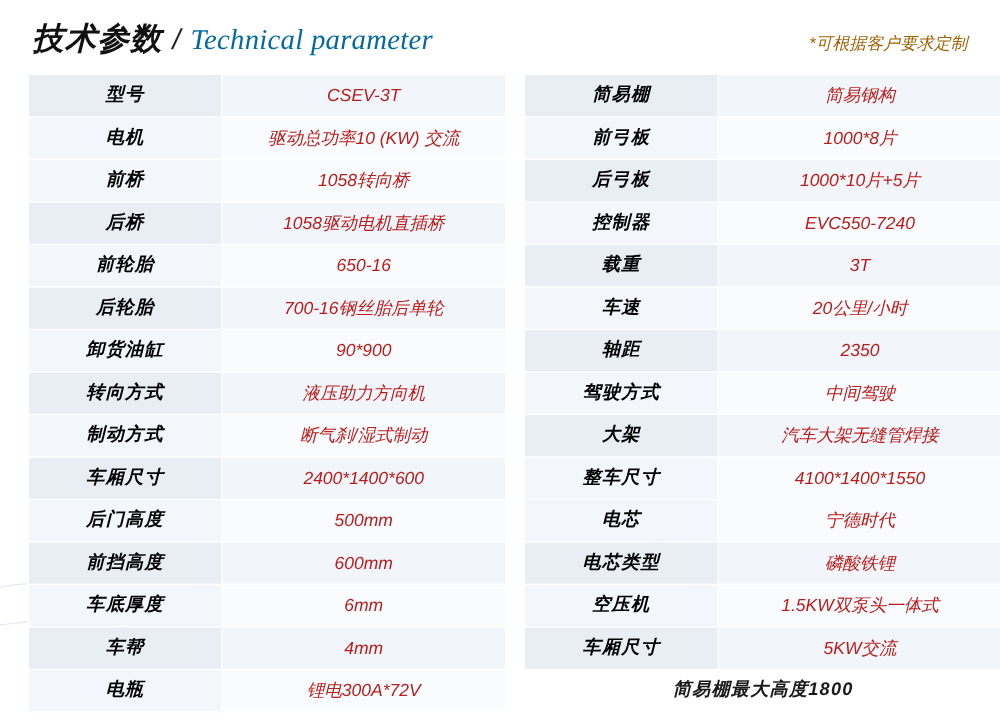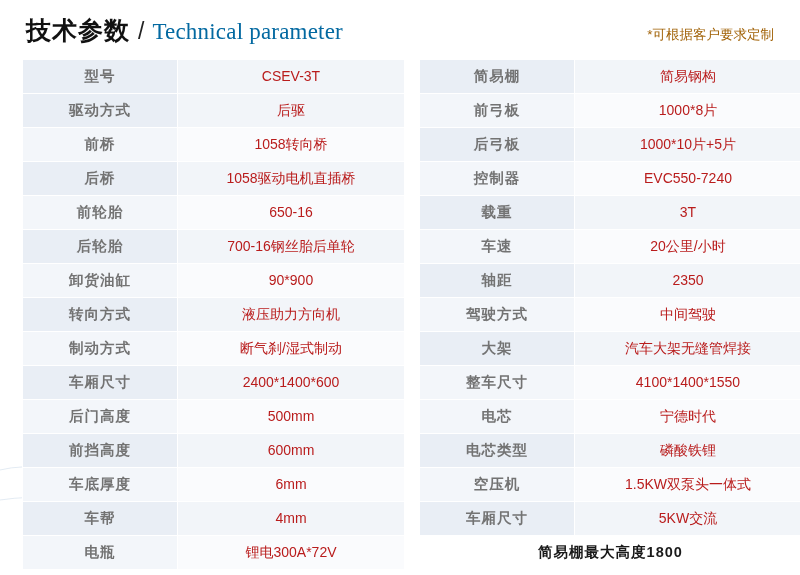--- a/index.html
+++ b/index.html
@@ -14,20 +14,21 @@
     color: #1a1a1a;
     overflow: hidden;
     position: relative;
   }
   .page {
     position: relative;
     width: 800px;
     height: 435px;
     box-sizing: border-box;
     padding: 14px 22px 4px 22px;
+    font-style: italic;
   }
   .header {
     display: flex;
     align-items: baseline;
     justify-content: space-between;
     padding: 0 4px 0 4px;
     margin-bottom: 12px;
   }
   .title-wrap {
     display: flex;
@@ -73,21 +74,21 @@
     vertical-align: middle;
     border: 1px solid #ffffff;
     padding: 0 2px;
     line-height: 1.15;
     white-space: nowrap;
   }
   td.label {
     width: 150px;
     font-weight: bold;
     letter-spacing: 1px;
-    color: #737373;
+    color: #000000;
   }
   td.value {
     width: 222px;
     color: #b91c1c;
     font-size: 14px;
   }
   tr.odd td.label { background: #e9eef5; }
   tr.odd td.value { background: #f2f5f9; }
   tr.even td.label { background: #f3f6fa; }
   tr.even td.value { background: #fafbfd; }
@@ -130,23 +131,23 @@
     <div class="note">*可根据客户要求定制</div>
   </div>
 
   <div class="tables">
     <table>
       <tbody>
         <tr class="odd">
           <td class="label">型号</td>
           <td class="value">CSEV-3T</td>
         </tr>
-        <tr class="odd">
-          <td class="label">驱动方式</td>
-          <td class="value">后驱</td>
+        <tr class="even">
+          <td class="label">电机</td>
+          <td class="value">驱动总功率10 (KW) 交流</td>
         </tr>
         <tr class="even">
           <td class="label">前桥</td>
           <td class="value">1058转向桥</td>
         </tr>
         <tr class="odd">
           <td class="label">后桥</td>
           <td class="value">1058驱动电机直插桥</td>
         </tr>
         <tr class="even">

